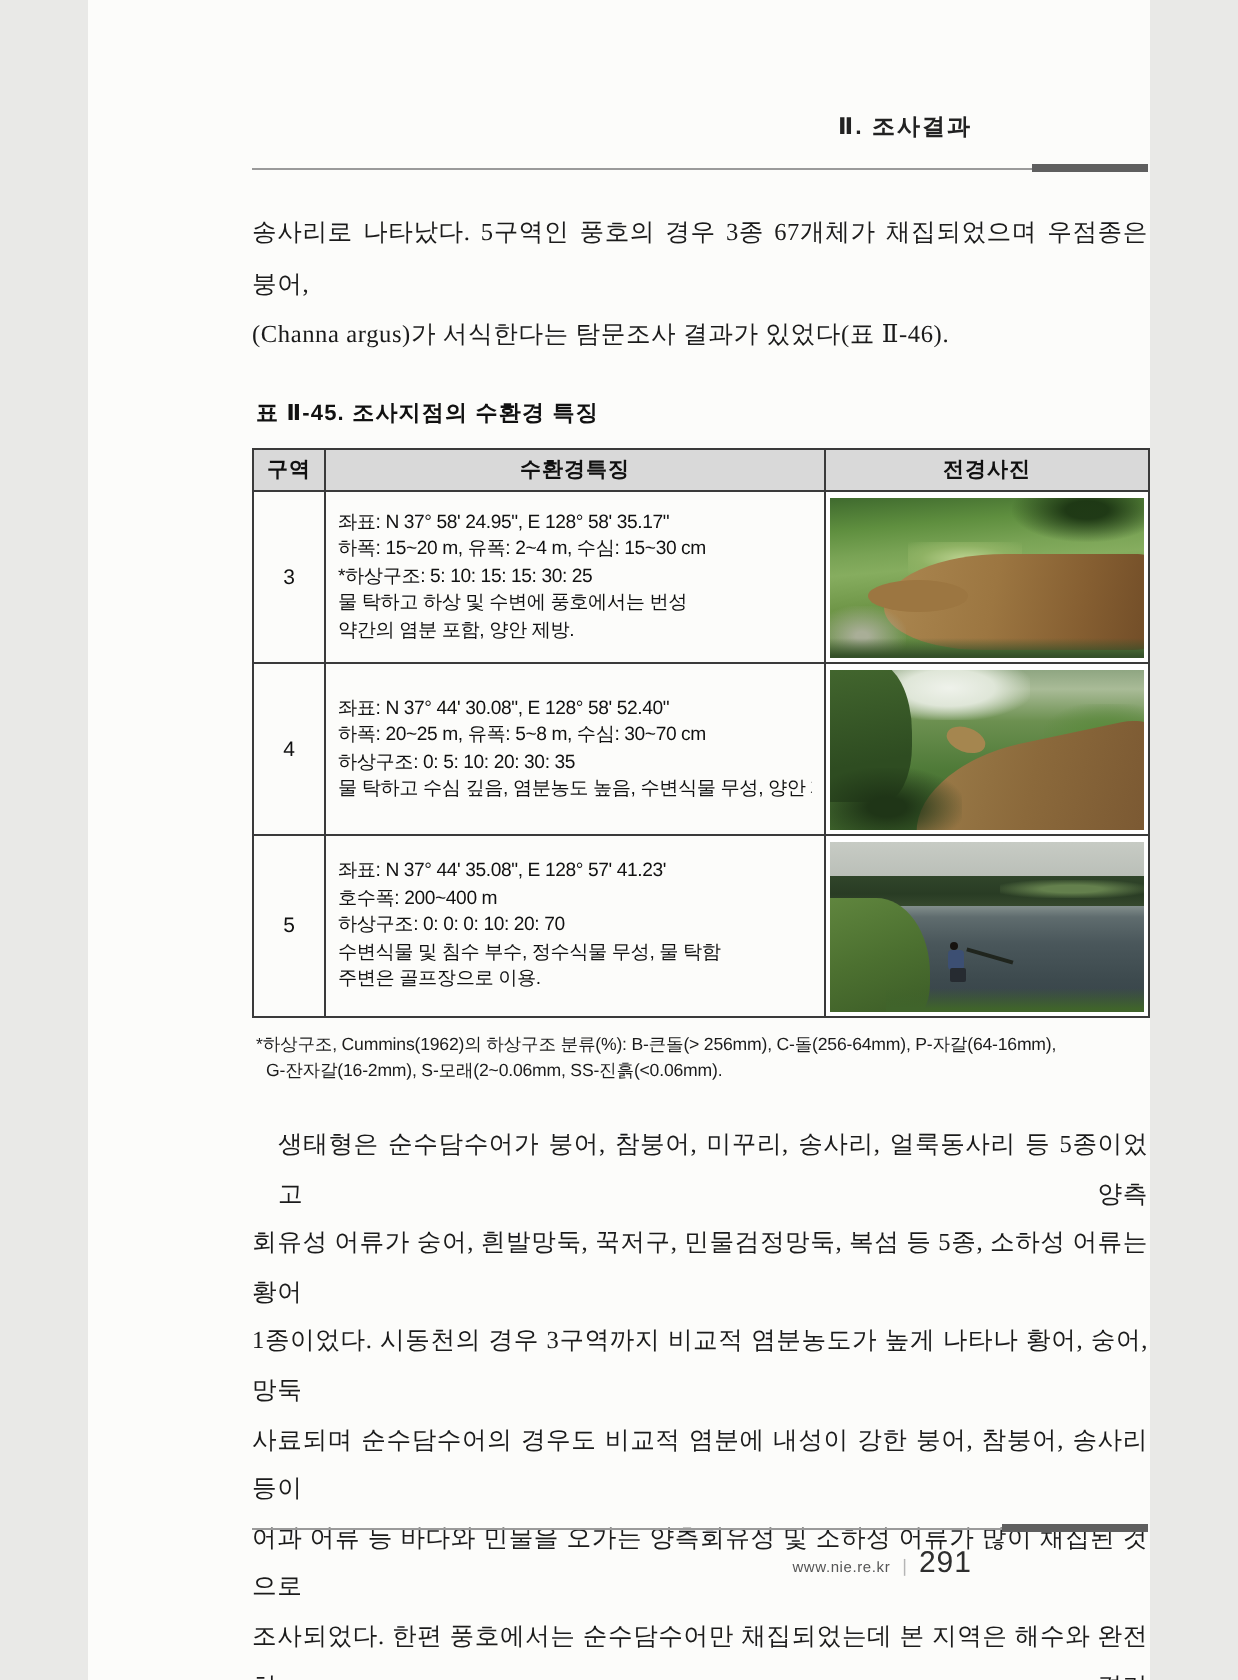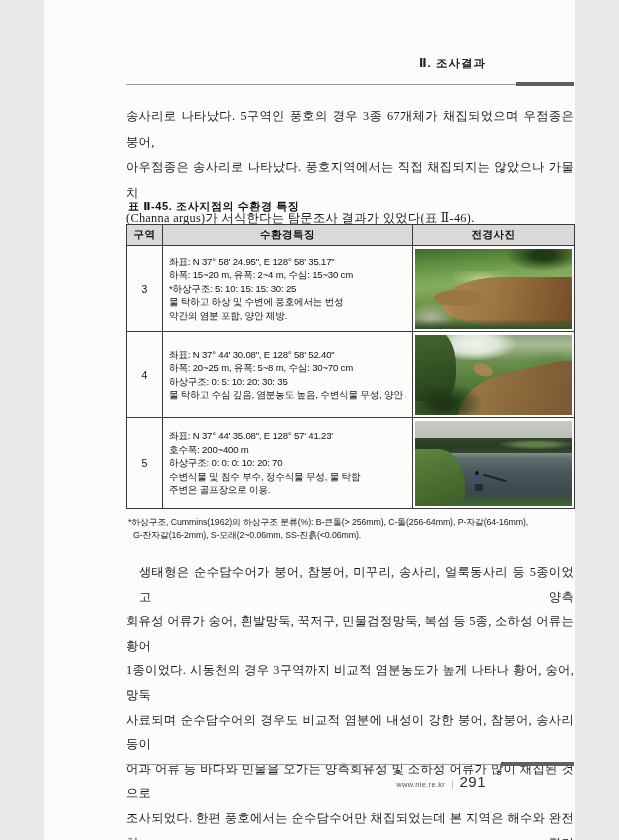--- a/index.html
+++ b/index.html
@@ -123,21 +123,20 @@
 <body>
 
 <div class="page">
 
   <div class="section-label">Ⅱ. 조사결과</div>
   <div class="rule-thin hdr-thin"></div>
   <div class="rule-thick hdr-thick"></div>
 
   <div class="para p1">
     <span class="jline">송사리로 나타났다. 5구역인 풍호의 경우 3종 67개체가 채집되었으며 우점종은 붕어,</span>
-    <span class="jline">아우점종은 송사리로 나타났다. 풍호지역에서는 직접 채집되지는 않았으나 가물치</span>
     <span class="jline last">(Channa argus)가 서식한다는 탐문조사 결과가 있었다(표 Ⅱ-46).</span>
   </div>
 
   <div class="tbl-caption">표 Ⅱ-45. 조사지점의 수환경 특징</div>
 
   <div class="tbl-wrap">
     <table class="survey">
       <colgroup>
           <col class="col-zone">
           <col class="col-feat">

